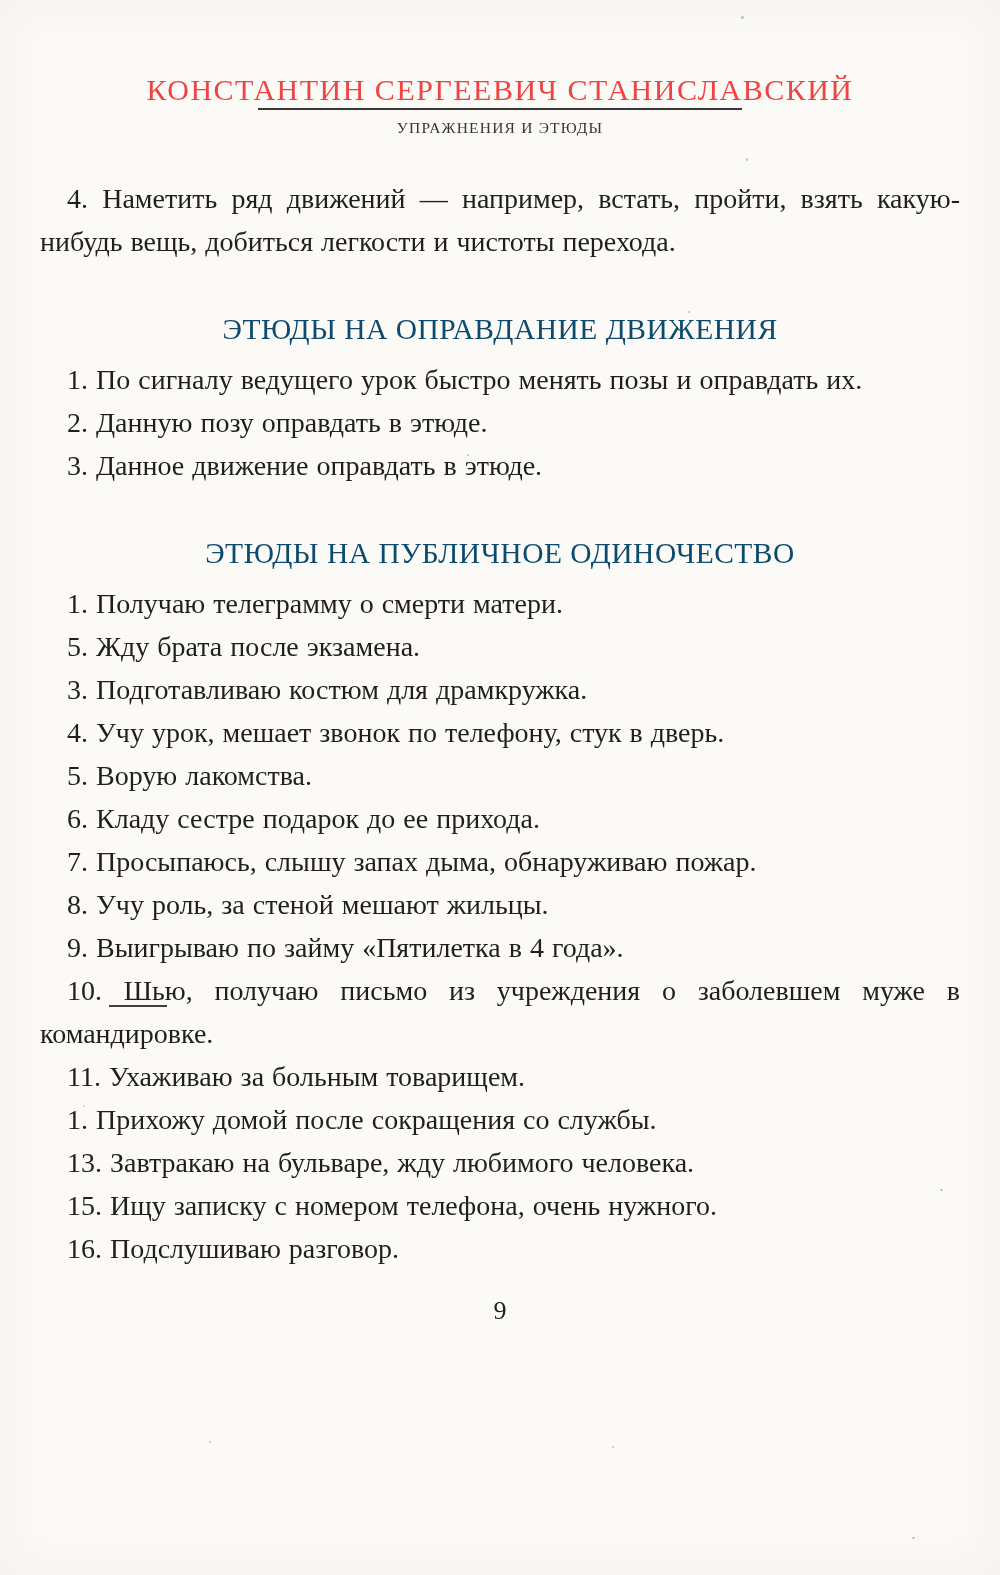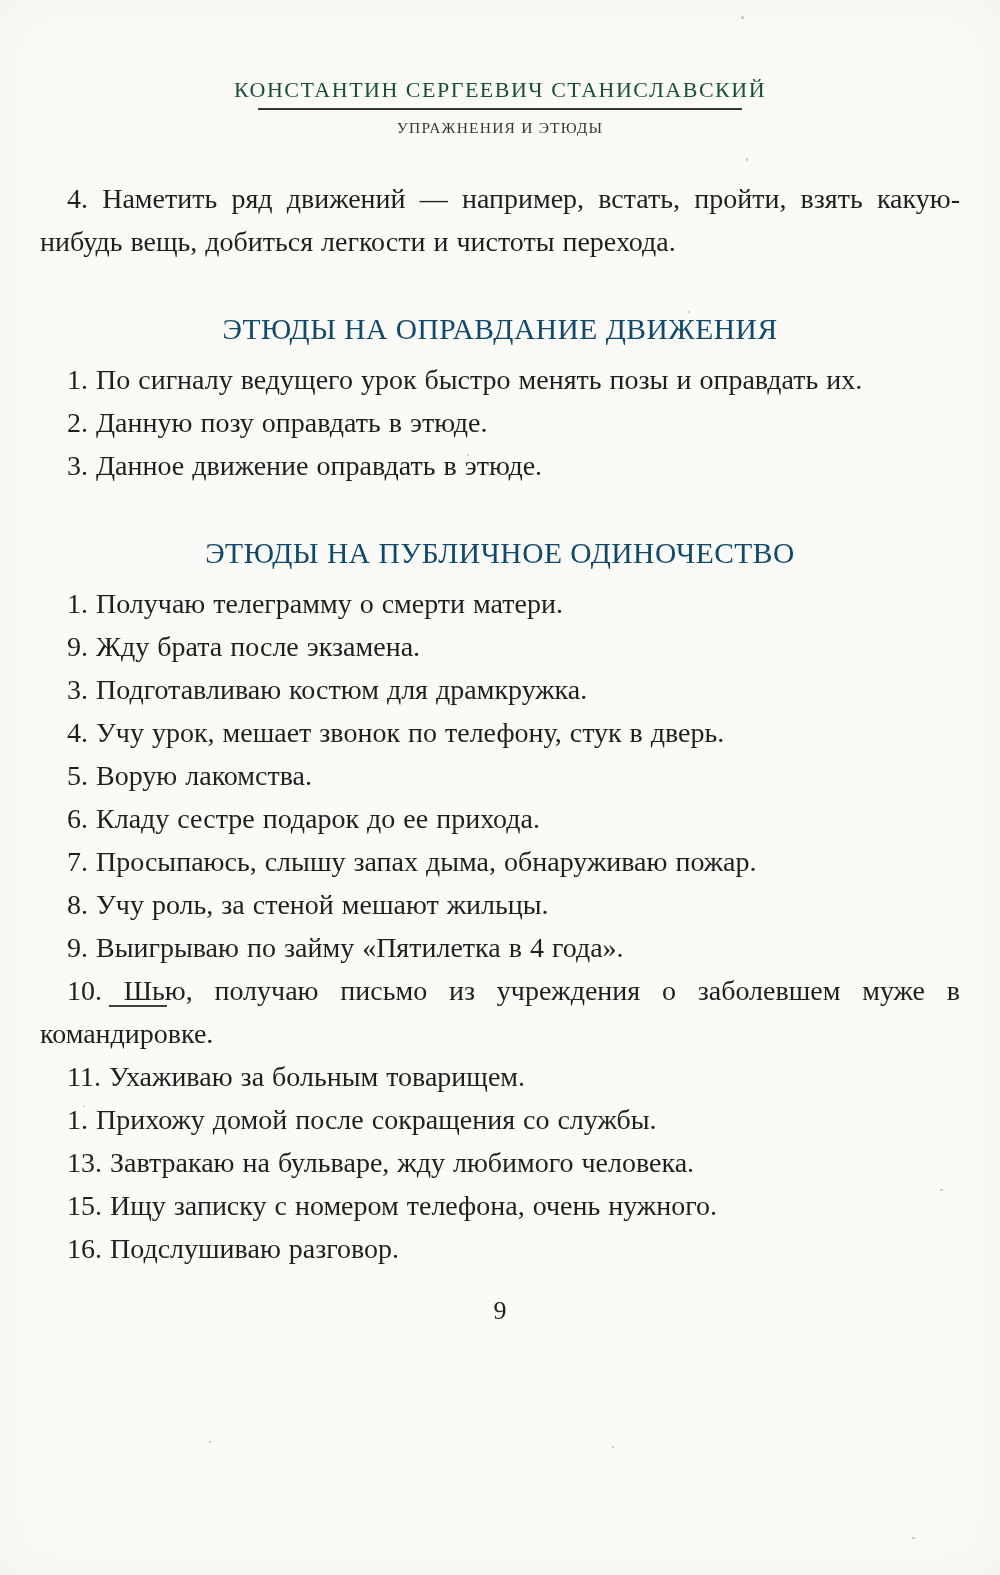--- a/index.html
+++ b/index.html
@@ -16,24 +16,24 @@
     box-shadow: inset 0 0 60px rgba(60,55,45,0.04);
     overflow: hidden;
   }
 
   
   .running-header {
     padding-top: 76px;
     text-align: center;
   }
   .author-name {
-    font-size: 22px;
+    font-size: 30px;
     line-height: 27px;
     letter-spacing: 1.5px;
-    color: #14532d;
+    color: #ef4444;
     white-space: nowrap;
   }
   .header-rule {
     width: 484px;
     height: 2px;
     margin: 5px auto 0 auto;
     background: #3a3834;
   }
   .book-title {
     margin-top: 8px;
@@ -122,21 +122,21 @@
 
     <p class="para intro">4. Наметить ряд движений — например, встать, пройти, взять какую-нибудь вещь, добиться легкости и чистоты перехода.</p>
 
     <h2 class="section-heading">ЭТЮДЫ НА ОПРАВДАНИЕ ДВИЖЕНИЯ</h2>
     <p class="para">1. По сигналу ведущего урок быстро менять позы и оправдать их.</p>
     <p class="para">2. Данную позу оправдать в этюде.</p>
     <p class="para">3. Данное движение оправдать в этюде.</p>
 
     <h2 class="section-heading">ЭТЮДЫ НА ПУБЛИЧНОЕ ОДИНОЧЕСТВО</h2>
     <p class="para">1. Получаю телеграмму о смерти матери.</p>
-    <p class="para">9. Жду брата после экзамена.</p>
+    <p class="para">5. Жду брата после экзамена.</p>
     <p class="para">3. Подготавливаю костюм для драмкружка.</p>
     <p class="para">4. Учу урок, мешает звонок по телефону, стук в дверь.</p>
     <p class="para">5. Ворую лакомства.</p>
     <p class="para">6. Кладу сестре подарок до ее прихода.</p>
     <p class="para">7. Просыпаюсь, слышу запах дыма, обнаруживаю пожар.</p>
     <p class="para">8. Учу роль, за стеной мешают жильцы.</p>
     <p class="para">9. Выигрываю по займу «Пятилетка в 4 года».</p>
     <div class="item-wrap">
       <p class="para">10. Шью, получаю письмо из учреждения о заболевшем муже в командировке.</p>
       <div class="pen-underline"></div>

